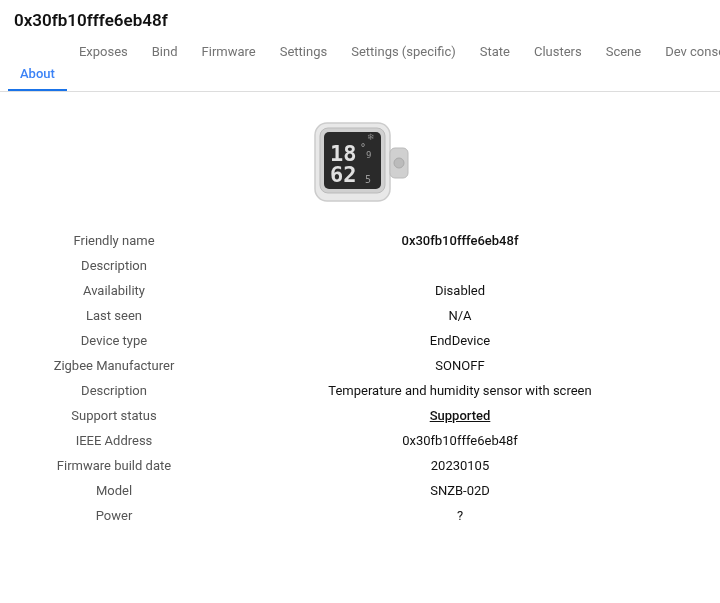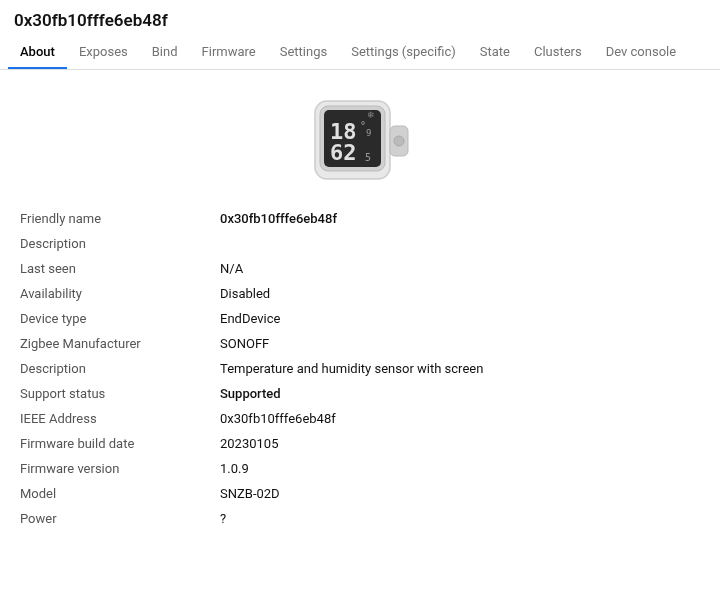--- a/index.html
+++ b/index.html
@@ -28,22 +28,23 @@
       padding: 8px 12px;
       cursor: pointer;
       color: #737373;
       font-size: 13px;
       border-bottom: 2px solid transparent;
       white-space: nowrap;
     }
 
     .tab-item.active {
       border-bottom: 2px solid #1a73e8;
-      color: #000000;
+      color: #3b82f6;
       font-weight: 500;
+      margin-top: 22px;
     }
 
     .content-area {
       padding: 10px 14px;
     }
 
     .device-image-container {
       display: flex;
       justify-content: center;
       padding: 16px 0 20px;
@@ -61,20 +62,21 @@
       border-collapse: collapse;
     }
 
     .info-table tr {
       border: none;
     }
 
     .info-table td {
       padding: 5px 6px;
       vertical-align: top;
+      text-align: center;
     }
 
     .info-table td:first-child {
       color: #555;
       font-size: 13px;
       width: 200px;
       min-width: 160px;
     }
 
     .info-table td:last-child {
@@ -82,38 +84,40 @@
       font-size: 13px;
     }
 
     .value-link-blue {
       color: #1a73e8;
       cursor: pointer;
     }
 
     .value-link-green {
       color: #1e8e3e;
+      text-decoration: underline;
     }
   </style>
 </head>
 <body>
 
 <div>
   <div class="page-title">0x30fb10fffe6eb48f</div>
 </div>
 
 <nav class="tab-bar">
   <div class="tab-item active">About</div>
   <div class="tab-item">Exposes</div>
   <div class="tab-item">Bind</div>
   <div class="tab-item">Firmware</div>
   <div class="tab-item">Settings</div>
   <div class="tab-item">Settings (specific)</div>
   <div class="tab-item">State</div>
   <div class="tab-item">Clusters</div>
+  <div class="tab-item">Scene</div>
   <div class="tab-item">Dev console</div>
 </nav>
 
 <div class="content-area">
   <div class="device-image-container">
     <div class="device-image">
       <svg width="100" height="90" viewBox="0 0 100 90" xmlns="http://www.w3.org/2000/svg">
 
         <rect x="5" y="5" width="75" height="78" rx="12" ry="12" fill="#e8e8e8" stroke="#ccc" stroke-width="1.5"></rect>
         <rect x="10" y="10" width="65" height="65" rx="8" ry="8" fill="#d0d0d0" stroke="#bbb" stroke-width="1"></rect>
@@ -139,26 +143,26 @@
     <tbody>
         <tr>
       <td>Friendly name</td>
       <td style="font-weight:500;">0x30fb10fffe6eb48f</td>
     </tr>
     <tr>
       <td>Description</td>
       <td></td>
     </tr>
     <tr>
+      <td>Availability</td>
+      <td class="value-link-blue">Disabled</td>
+    </tr>
+    <tr>
       <td>Last seen</td>
       <td>N/A</td>
-    </tr>
-    <tr>
-      <td>Availability</td>
-      <td class="value-link-blue">Disabled</td>
     </tr>
     <tr>
       <td>Device type</td>
       <td>EndDevice</td>
     </tr>
     <tr>
       <td>Zigbee Manufacturer</td>
       <td>SONOFF</td>
     </tr>
     <tr>
@@ -171,24 +175,20 @@
     </tr>
     <tr>
       <td>IEEE Address</td>
       <td>0x30fb10fffe6eb48f</td>
     </tr>
     <tr>
       <td>Firmware build date</td>
       <td>20230105</td>
     </tr>
     <tr>
-      <td>Firmware version</td>
-      <td>1.0.9</td>
-    </tr>
-    <tr>
       <td>Model</td>
       <td class="value-link-blue">SNZB-02D</td>
     </tr>
     <tr>
       <td>Power</td>
       <td>?</td>
     </tr>
 
   </tbody>
     </table>

